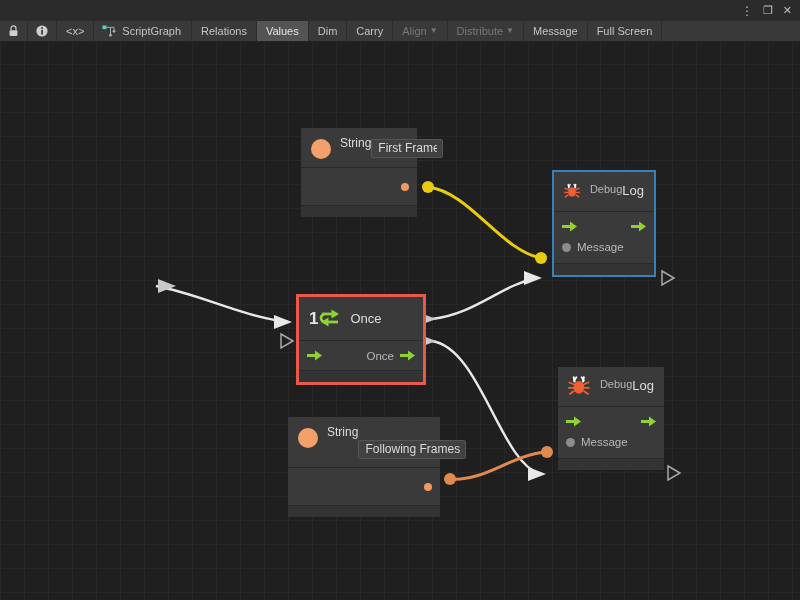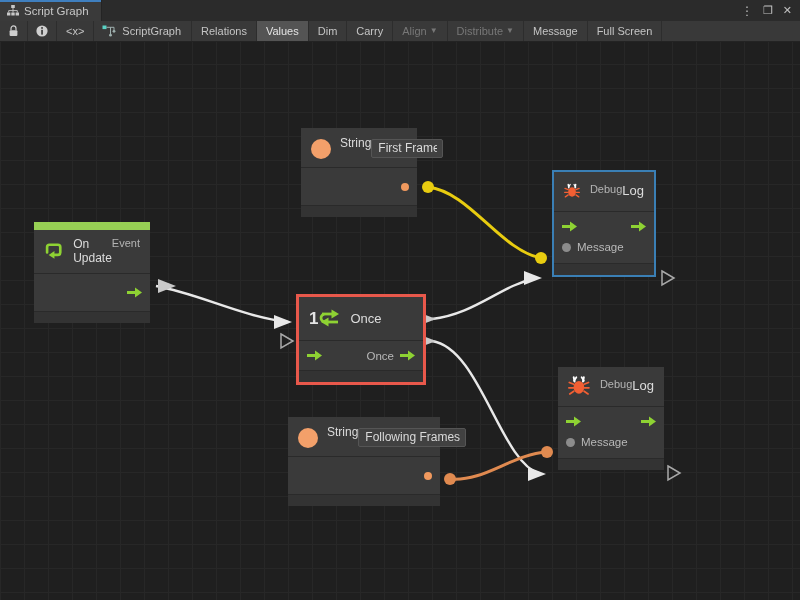--- a/index.html
+++ b/index.html
@@ -91,41 +91,32 @@
   }
   .port-l, .port-r { display: flex; align-items: center; gap: 6px; }
   .arrow-g { width: 15px; height: 11px; flex: none; }
   .dot-grey { width: 9px; height: 9px; border-radius: 50%; background: #8c8c8c; flex: none; }
   .dot-orange-s { width: 8px; height: 8px; border-radius: 50%; background: #f0995e; flex: none; }
   .spacer { flex: 1; }
   .txtfield {
     background: #414141; border: 1px solid #555; color: #dadada;
     font-size: 12px; padding: 1px 5px 2px 6px; border-radius: 2px;
     font-family: "Liberation Sans", sans-serif;
+    text-align: center;
   }
   .icon-circle-orange { width: 20px; height: 20px; border-radius: 50%; background: #f3a06a; flex: none; }
   .once-icon { display: flex; align-items: center; gap: 1px; }
   .once-num { color: #e4e4e4; font-size: 17px; font-weight: 600; line-height: 1; }
 </style>
 </head>
 <body>
 
 <div id="app">
 
   <div class="titlebar">
-    <div class="tab">
-      <svg class="tab-icon" viewBox="0 0 12 11">
-        <rect x="4.2" y="0" width="3.6" height="3" fill="#c8c8c8"></rect>
-        <rect x="0" y="7.5" width="3.4" height="3" fill="#c8c8c8"></rect>
-        <rect x="4.3" y="7.5" width="3.4" height="3" fill="#c8c8c8"></rect>
-        <rect x="8.6" y="7.5" width="3.4" height="3" fill="#c8c8c8"></rect>
-        <path d="M6 3 L6 5.6 M1.7 7.5 L1.7 5.6 L10.3 5.6 L10.3 7.5 M6 5.6 L6 7.5" stroke="#c8c8c8" stroke-width="0.9" fill="none"></path>
-      </svg>
-      <span>Script Graph</span>
-    </div>
     <div class="titlebar-spacer"></div>
     <div class="win-ctrls">
       <span class="win-btn kebab">⋮</span>
       <span class="win-btn">❐</span>
       <span class="win-btn">✕</span>
     </div>
   </div>
 
   <div class="toolbar">
 
@@ -205,45 +196,20 @@
 
       <path d="M428 145 C 470 150, 500 208, 541 216" stroke="#e8cc10" stroke-width="3" fill="none"></path>
       <circle cx="428" cy="145" r="6" fill="#e8cc10"></circle>
       <circle cx="541" cy="216" r="6" fill="#e8cc10"></circle>
 
       <path d="M450 437 C 485 440, 512 412, 547 410" stroke="#e08a50" stroke-width="3" fill="none"></path>
       <circle cx="450" cy="437" r="6" fill="#e08a50"></circle>
       <circle cx="547" cy="410" r="6" fill="#e08a50"></circle>
     </svg>
 
-    <div class="node" style="left:34px; top:180px; width:116px;">
-      <div class="node-accent"></div>
-      <div class="node-head">
-        <svg width="26" height="24" viewBox="0 0 26 24">
-          <path d="M4 14 V7 a3 3 0 0 1 3-3 h11 a3 3 0 0 1 3 3 v7 a3 3 0 0 1 -3 3 h-6" stroke="#8ed233" stroke-width="3.4" fill="none" stroke-linecap="round"></path>
-          <polygon points="13.5,12 13.5,22 6,17" fill="#8ed233"></polygon>
-        </svg>
-        <div class="node-head-text">
-          <span class="node-title">On Update</span>
-          <span class="node-sub">Event</span>
-        </div>
-      </div>
-      <div class="node-body" style="padding:9px 0;">
-        <div class="port-row">
-          <span class="spacer"></span>
-          <span class="port-r">
-            <svg class="arrow-g" viewBox="0 0 15 11">
-              <path d="M0 5.5 H9" stroke="#8ed233" stroke-width="3" fill="none"></path>
-              <polygon points="8,0.5 15,5.5 8,10.5" fill="#8ed233"></polygon>
-            </svg>
-          </span>
-        </div>
-      </div>
-      <div class="node-foot"></div>
-    </div>
 
     <div class="node" style="left:301px; top:86px; width:116px;">
       <div class="node-head" style="align-items:flex-start; padding-top:8px;">
         <span class="icon-circle-orange" style="margin-top:3px;"></span>
         <div class="node-head-text">
           <span class="node-title">String</span>
           <input class="txtfield" style="width: 72px; margin-top: 3px;" type="text" value="First Frame">
         </div>
       </div>
       <div class="node-body" style="padding:9px 0;">
@@ -289,21 +255,21 @@
         </div>
       </div>
       <div class="node-foot"></div>
     </div>
 
     <div class="node" style="left:288px; top:375px; width:152px;">
       <div class="node-head" style="align-items:flex-start; padding-top:8px;">
         <span class="icon-circle-orange" style="margin-top:3px;"></span>
         <div class="node-head-text">
           <span class="node-title">String</span>
-          <input class="txtfield" style="width: 108px; margin-top: 3px;" type="text" value="Following Frames">
+          <input class="txtfield" style="width: 108px; margin-top: 15px;" type="text" value="Following Frames">
         </div>
       </div>
       <div class="node-body" style="padding:9px 0;">
         <div class="port-row">
           <span class="spacer"></span>
           <span class="port-r">
             <span class="dot-orange-s"></span>
           </span>
         </div>
       </div>

